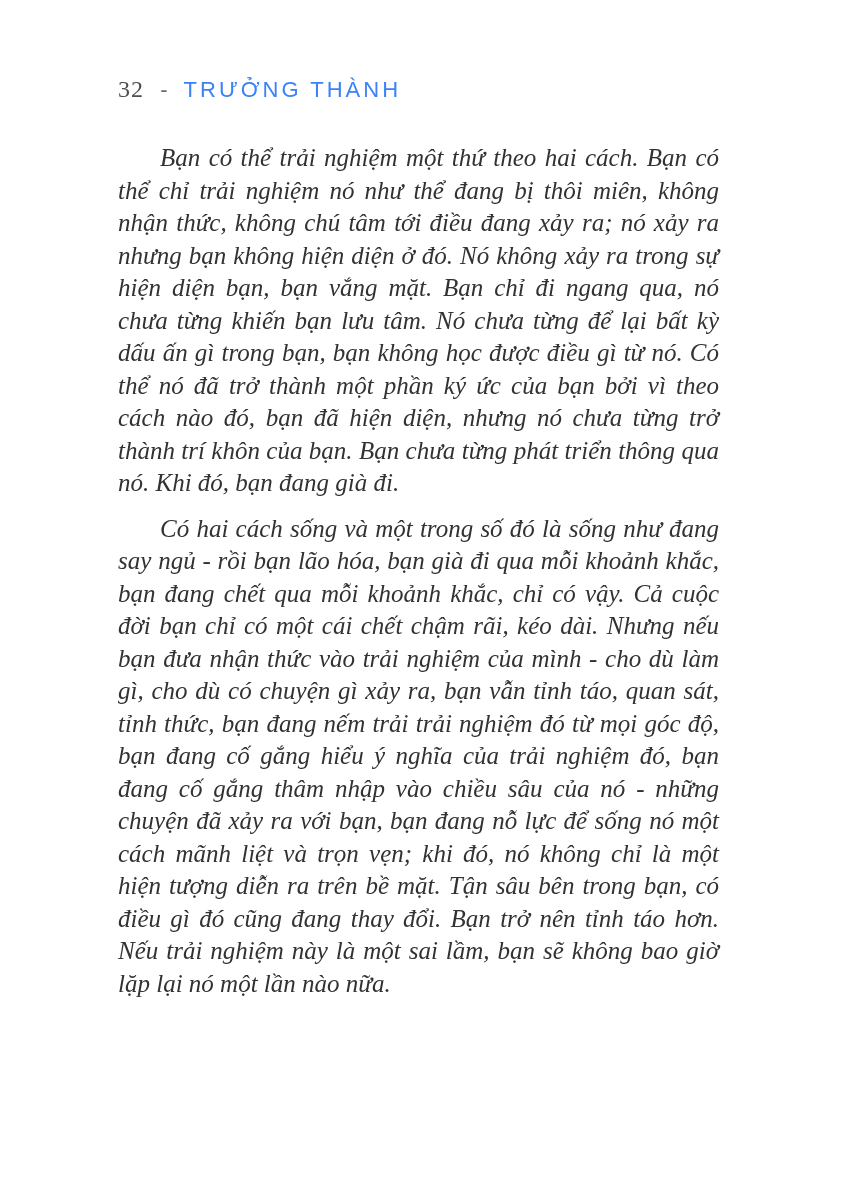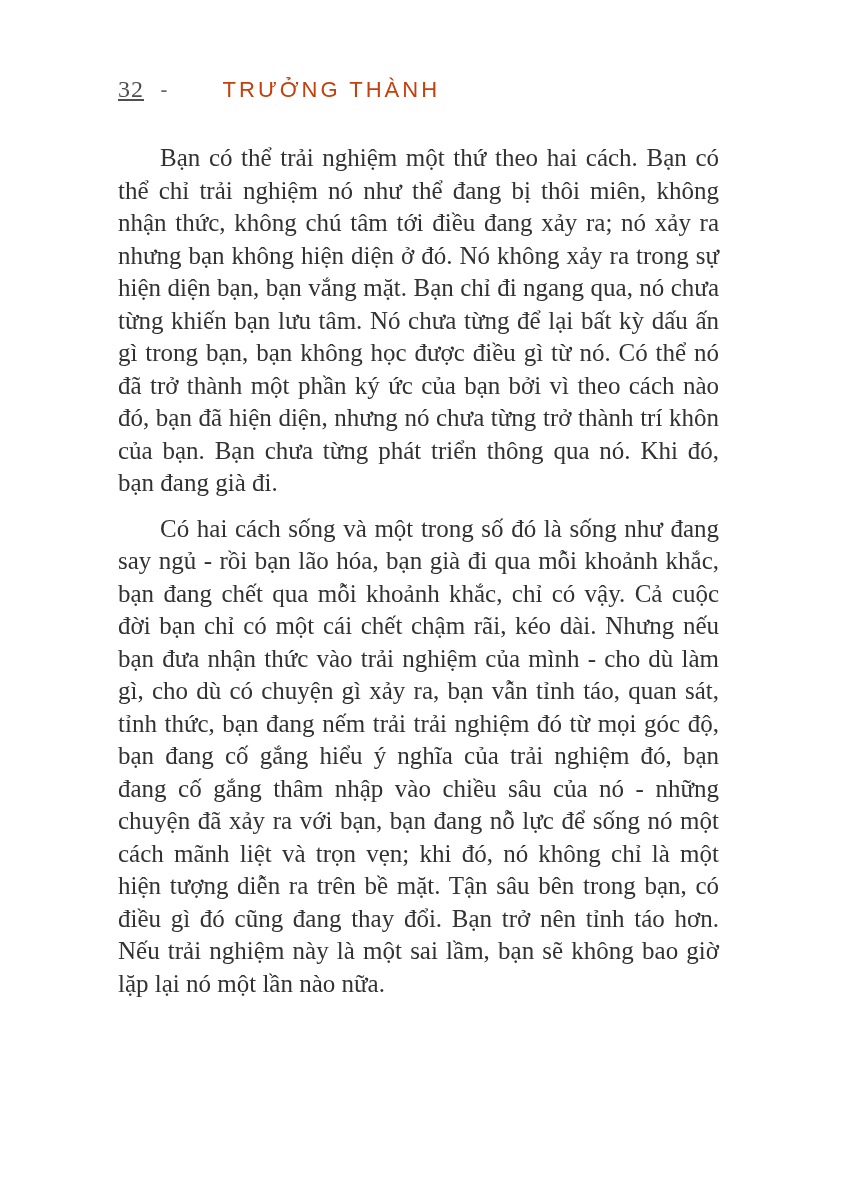--- a/index.html
+++ b/index.html
@@ -24,46 +24,45 @@
     font-family: "Liberation Sans", sans-serif;
     font-size: 22px;
     line-height: 26px;
     white-space: nowrap;
   }
   .running-header .page-num {
     font-family: "Liberation Serif", serif;
     font-size: 24px;
     color: #4f4f51;
     letter-spacing: 1px;
-    text-decoration: underline;
   }
   .running-header .sep {
     display: inline-block;
     margin: 0 10px;
     color: #6b6b6d;
   }
   .running-header .book-title {
     letter-spacing: 3px;
-    color: #c2410c;
-    margin-left: 39px;
+    color: #3b82f6;
   }
   .text-block {
     position: absolute;
     top: 142px;
     left: 118px;
     width: 601px;
     font-family: "Liberation Serif", "DejaVu Serif", serif;
     font-size: 25px;
     line-height: 32.5px;
     color: #323234;
     text-align: justify;
   }
   .text-block p {
     margin: 0 0 13px 0;
     text-indent: 42px;
+    font-style: italic;
   }
 </style>
 </head>
 <body>
 
 <div class="page">
 
   <div class="running-header">
     <span class="page-num">32</span>
     <span class="sep">-</span>

